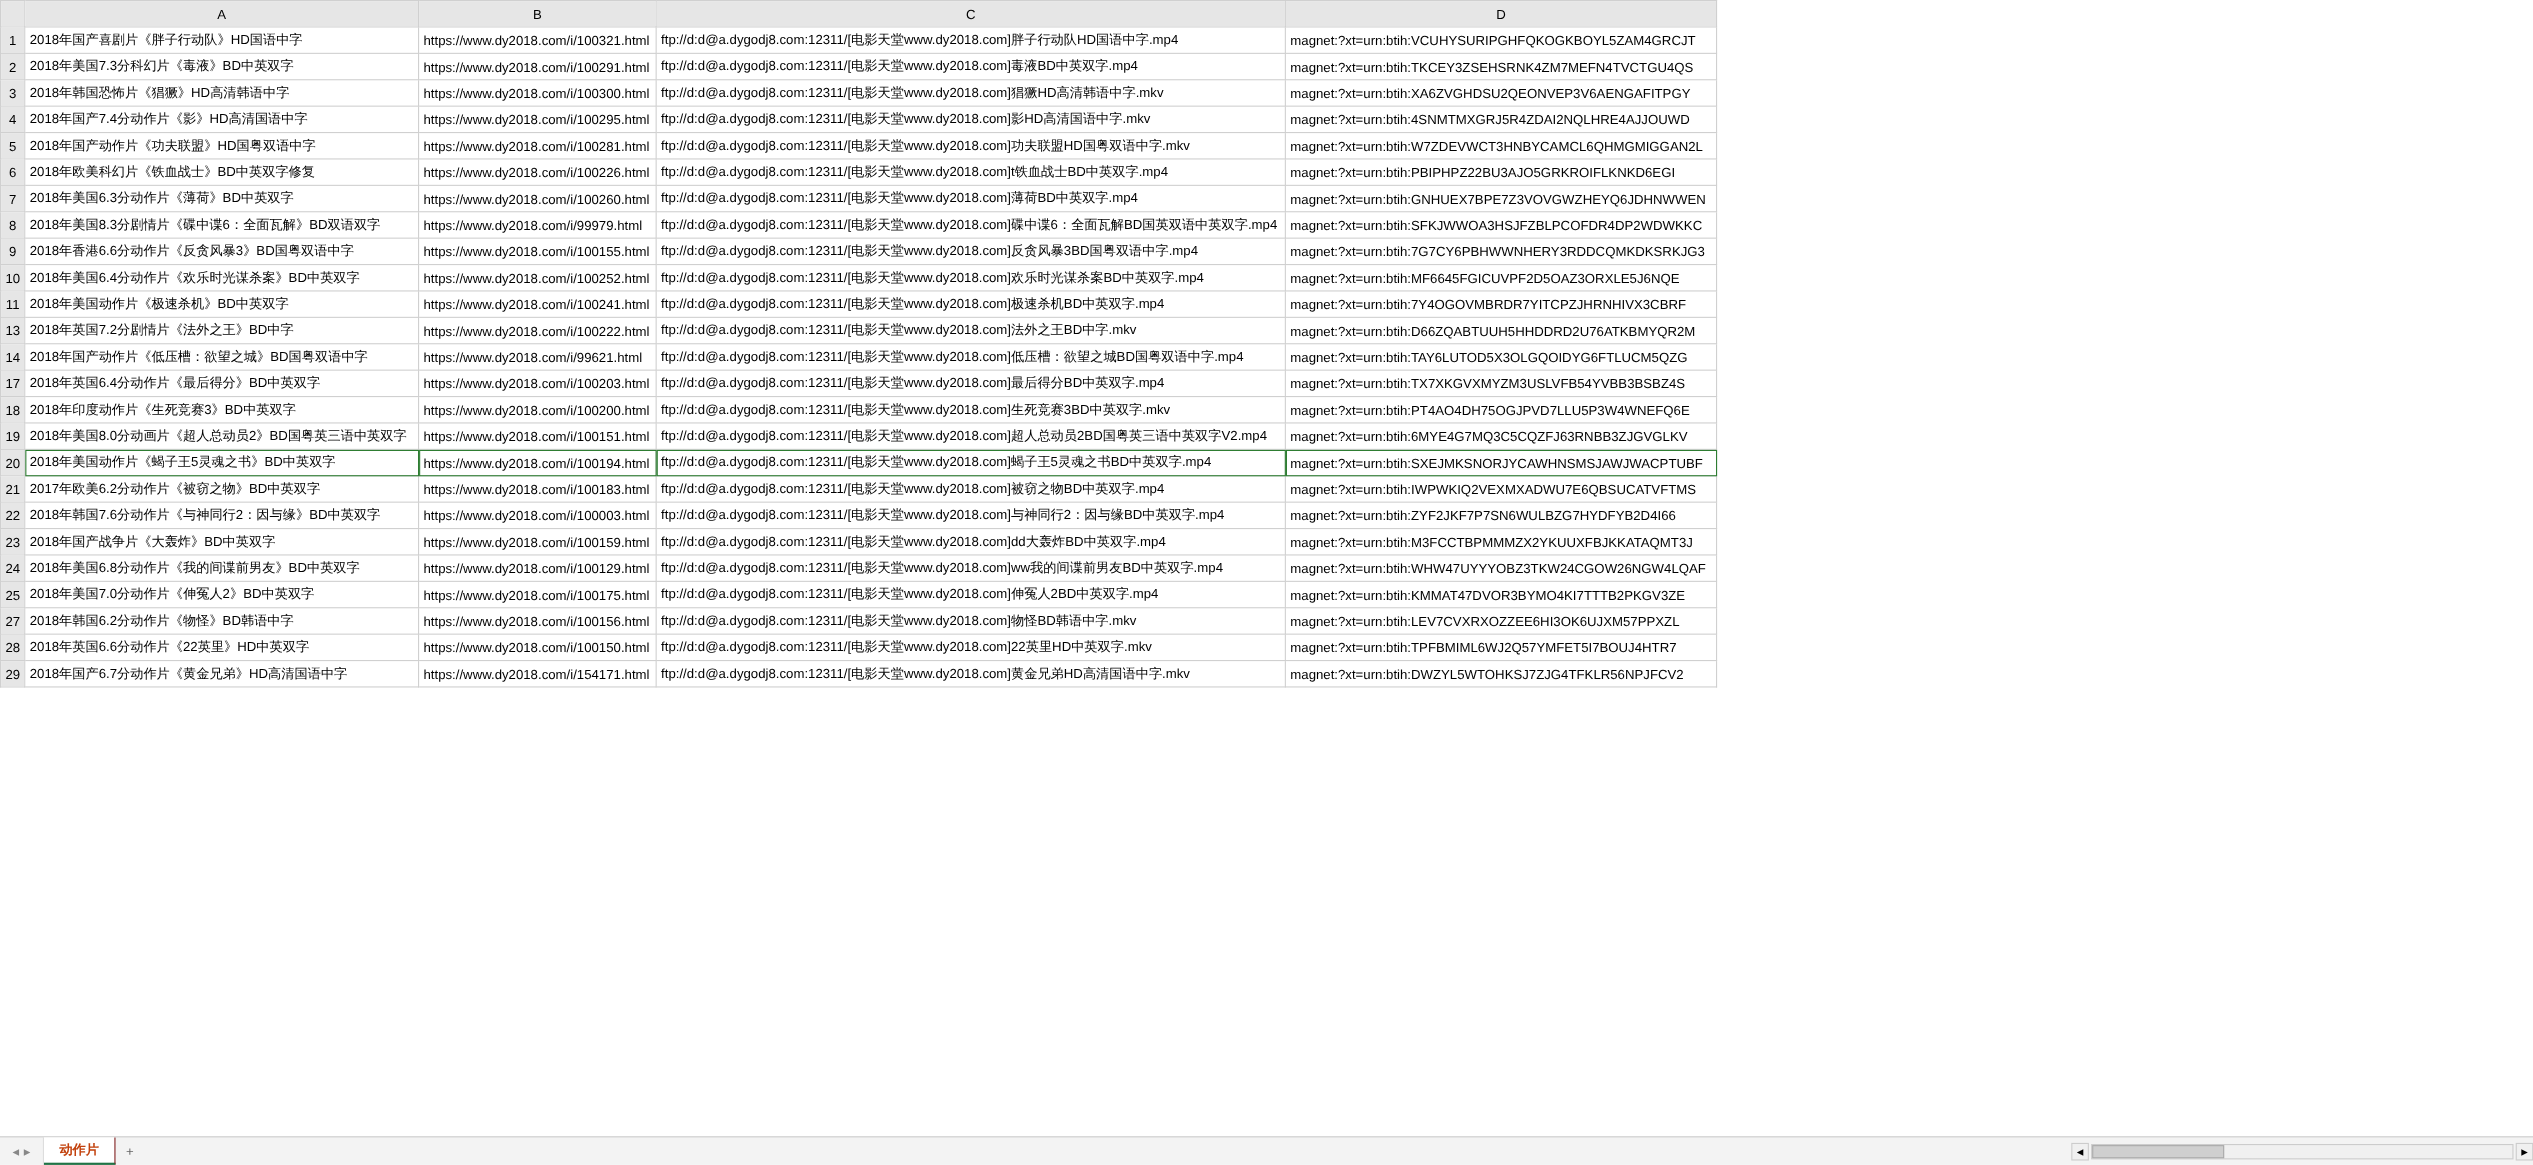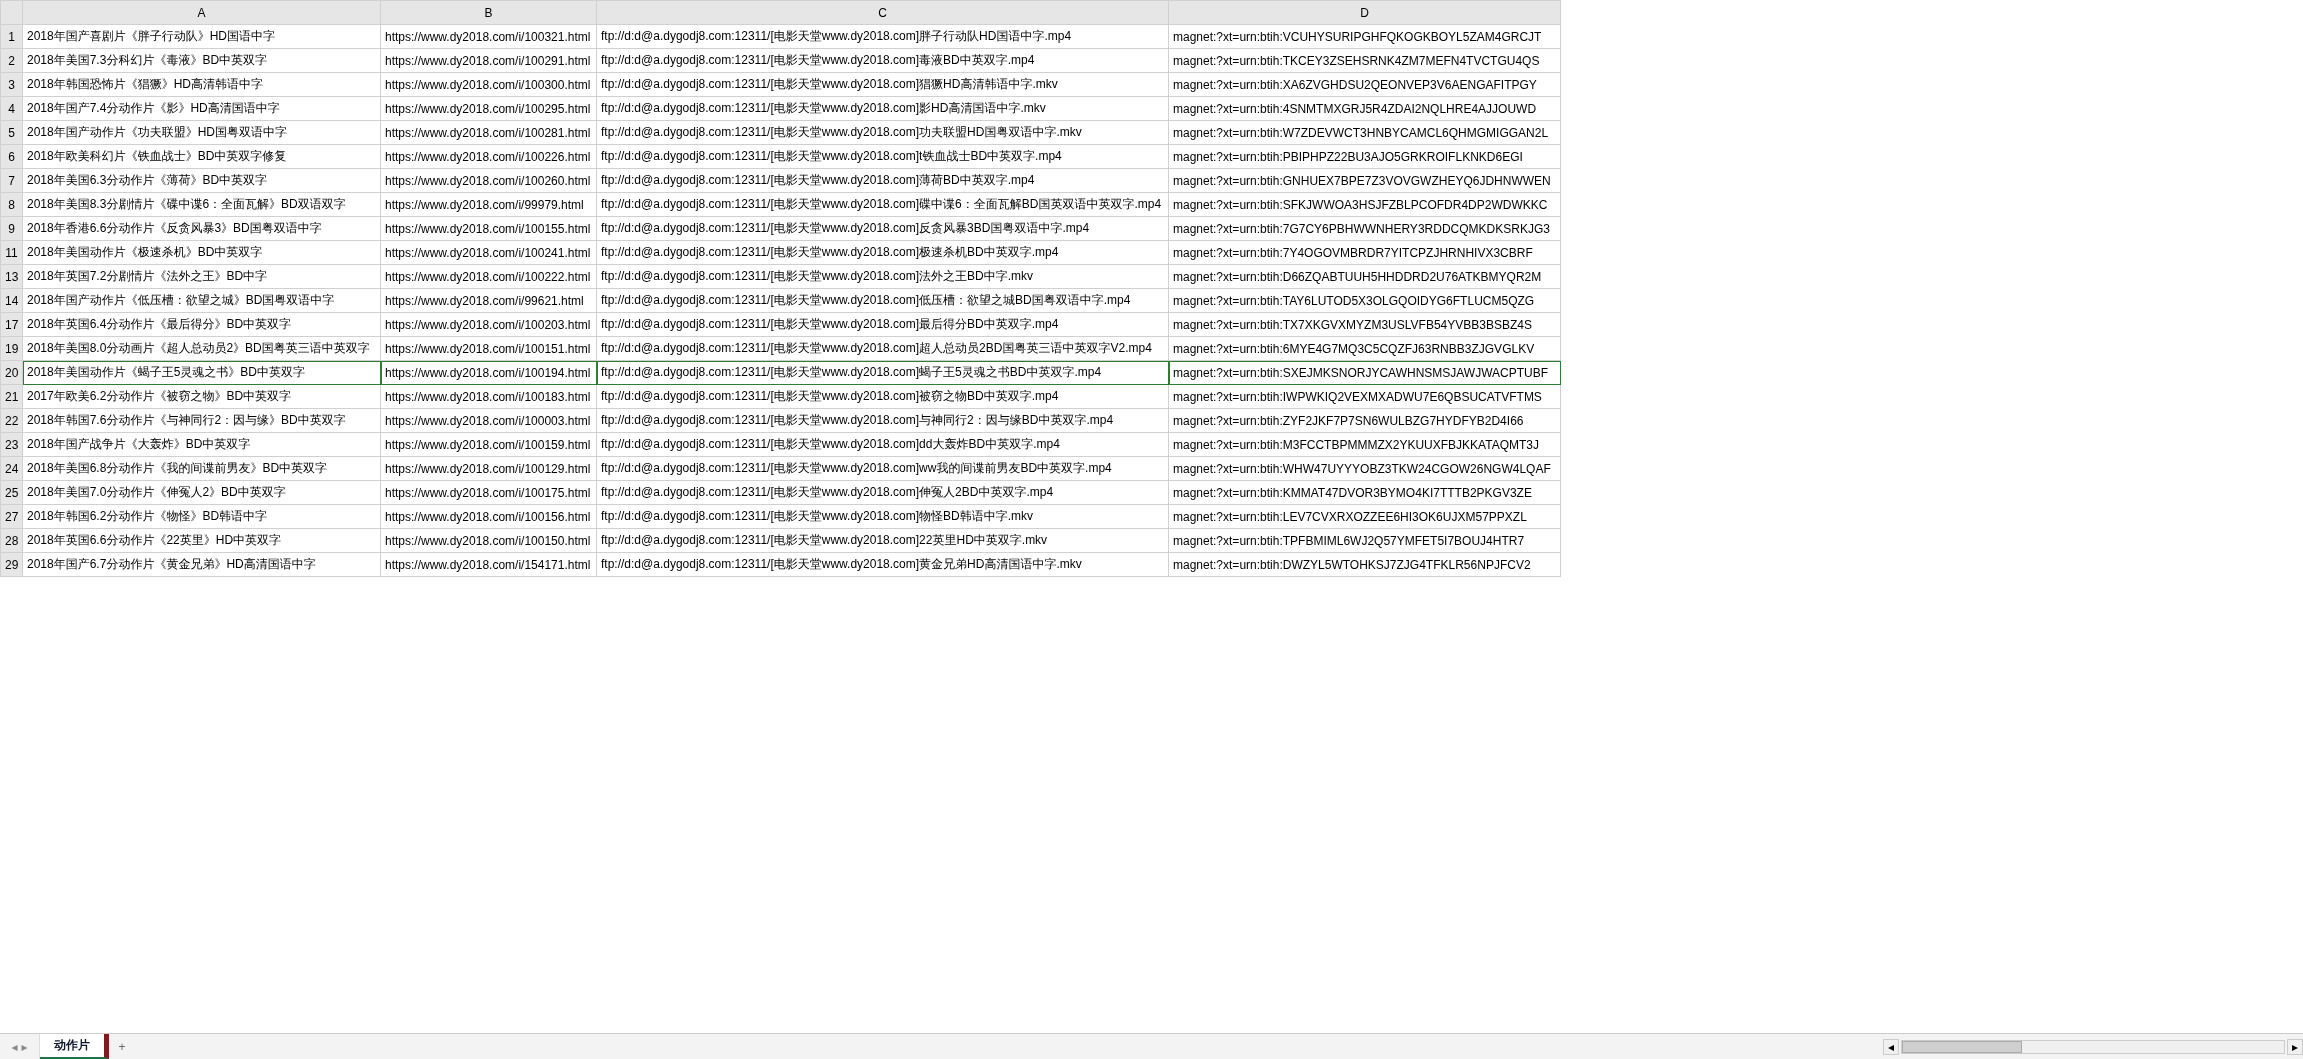--- a/index.html
+++ b/index.html
@@ -12,21 +12,21 @@
   table.grid th.corner { position: sticky; left:0; top:0; z-index:3; width:22px; min-width:22px; }
   col.cA { width: 358px; }
   col.cB { width: 216px; }
   col.cC { width: 572px; }
   col.cD { width: 392px; }
   tr.sel td { outline: 1px solid #2e7d32; outline-offset: -1px; }
   
   .tabbar { height: 26px; border-top: 1px solid #ccc; background: #f3f3f3; display: flex; align-items: stretch; font-size: 12px; }
   .tabbar .nav { width: 40px; display:flex; align-items:center; justify-content:center; gap:4px; color:#888; border-right:1px solid #ddd; }
   .tabbar .nav span { cursor:default; }
-  .tabbar .tab { padding: 0 14px; display:flex; align-items:center; border-right:5px solid #7f1d1d; background:#fff; color:#0f172a; font-weight:bold; border-bottom:2px solid #217346; }
+  .tabbar .tab { padding: 0 14px; display:flex; align-items:center; border-right:1px solid #7f1d1d; background:#fff; color:#c2410c; font-weight:bold; border-bottom:2px solid #217346; }
   .tabbar .add { width:26px; display:flex; align-items:center; justify-content:center; color:#666; }
   .tabbar .spacer { flex:1; }
   .tabbar .scroll { width: 420px; display:flex; align-items:center; }
   .tabbar .scroll .track { flex:1; height:14px; border:1px solid #ccc; background:#f0f0f0; position:relative; margin:0 2px;}
   .tabbar .scroll .thumb { position:absolute; left:0; top:0; bottom:0; width:120px; background:#cfcfcf; border:1px solid #aaa;}
   .tabbar .scroll .btn { width:16px; height:16px; border:1px solid #ccc; background:#f0f0f0; display:flex; align-items:center; justify-content:center; }
 </style>
 </head>
 <body>
 
@@ -106,20 +106,27 @@
           <td>magnet:?xt=urn:btih:SFKJWWOA3HSJFZBLPCOFDR4DP2WDWKKC</td>
         </tr>
         <tr>
           <th class="rowhdr">9</th>
           <td>2018年香港6.6分动作片《反贪风暴3》BD国粤双语中字</td>
           <td>https://www.dy2018.com/i/100155.html</td>
           <td>ftp://d:d@a.dygodj8.com:12311/[电影天堂www.dy2018.com]反贪风暴3BD国粤双语中字.mp4</td>
           <td>magnet:?xt=urn:btih:7G7CY6PBHWWNHERY3RDDCQMKDKSRKJG3</td>
         </tr>
         <tr>
+          <th class="rowhdr">10</th>
+          <td>2018年美国6.4分动作片《欢乐时光谋杀案》BD中英双字</td>
+          <td>https://www.dy2018.com/i/100252.html</td>
+          <td>ftp://d:d@a.dygodj8.com:12311/[电影天堂www.dy2018.com]欢乐时光谋杀案BD中英双字.mp4</td>
+          <td>magnet:?xt=urn:btih:MF6645FGICUVPF2D5OAZ3ORXLE5J6NQE</td>
+        </tr>
+        <tr>
           <th class="rowhdr">11</th>
           <td>2018年美国动作片《极速杀机》BD中英双字</td>
           <td>https://www.dy2018.com/i/100241.html</td>
           <td>ftp://d:d@a.dygodj8.com:12311/[电影天堂www.dy2018.com]极速杀机BD中英双字.mp4</td>
           <td>magnet:?xt=urn:btih:7Y4OGOVMBRDR7YITCPZJHRNHIVX3CBRF</td>
         </tr>
         <tr>
           <th class="rowhdr">13</th>
           <td>2018年英国7.2分剧情片《法外之王》BD中字</td>
           <td>https://www.dy2018.com/i/100222.html</td>
@@ -132,20 +139,27 @@
           <td>https://www.dy2018.com/i/99621.html</td>
           <td>ftp://d:d@a.dygodj8.com:12311/[电影天堂www.dy2018.com]低压槽：欲望之城BD国粤双语中字.mp4</td>
           <td>magnet:?xt=urn:btih:TAY6LUTOD5X3OLGQOIDYG6FTLUCM5QZG</td>
         </tr>
         <tr>
           <th class="rowhdr">17</th>
           <td>2018年英国6.4分动作片《最后得分》BD中英双字</td>
           <td>https://www.dy2018.com/i/100203.html</td>
           <td>ftp://d:d@a.dygodj8.com:12311/[电影天堂www.dy2018.com]最后得分BD中英双字.mp4</td>
           <td>magnet:?xt=urn:btih:TX7XKGVXMYZM3USLVFB54YVBB3BSBZ4S</td>
+        </tr>
+        <tr>
+          <th class="rowhdr">18</th>
+          <td>2018年印度动作片《生死竞赛3》BD中英双字</td>
+          <td>https://www.dy2018.com/i/100200.html</td>
+          <td>ftp://d:d@a.dygodj8.com:12311/[电影天堂www.dy2018.com]生死竞赛3BD中英双字.mkv</td>
+          <td>magnet:?xt=urn:btih:PT4AO4DH75OGJPVD7LLU5P3W4WNEFQ6E</td>
         </tr>
         <tr>
           <th class="rowhdr">19</th>
           <td>2018年美国8.0分动画片《超人总动员2》BD国粤英三语中英双字</td>
           <td>https://www.dy2018.com/i/100151.html</td>
           <td>ftp://d:d@a.dygodj8.com:12311/[电影天堂www.dy2018.com]超人总动员2BD国粤英三语中英双字V2.mp4</td>
           <td>magnet:?xt=urn:btih:6MYE4G7MQ3C5CQZFJ63RNBB3ZJGVGLKV</td>
         </tr>
         <tr class="sel">
           <th class="rowhdr">20</th>

